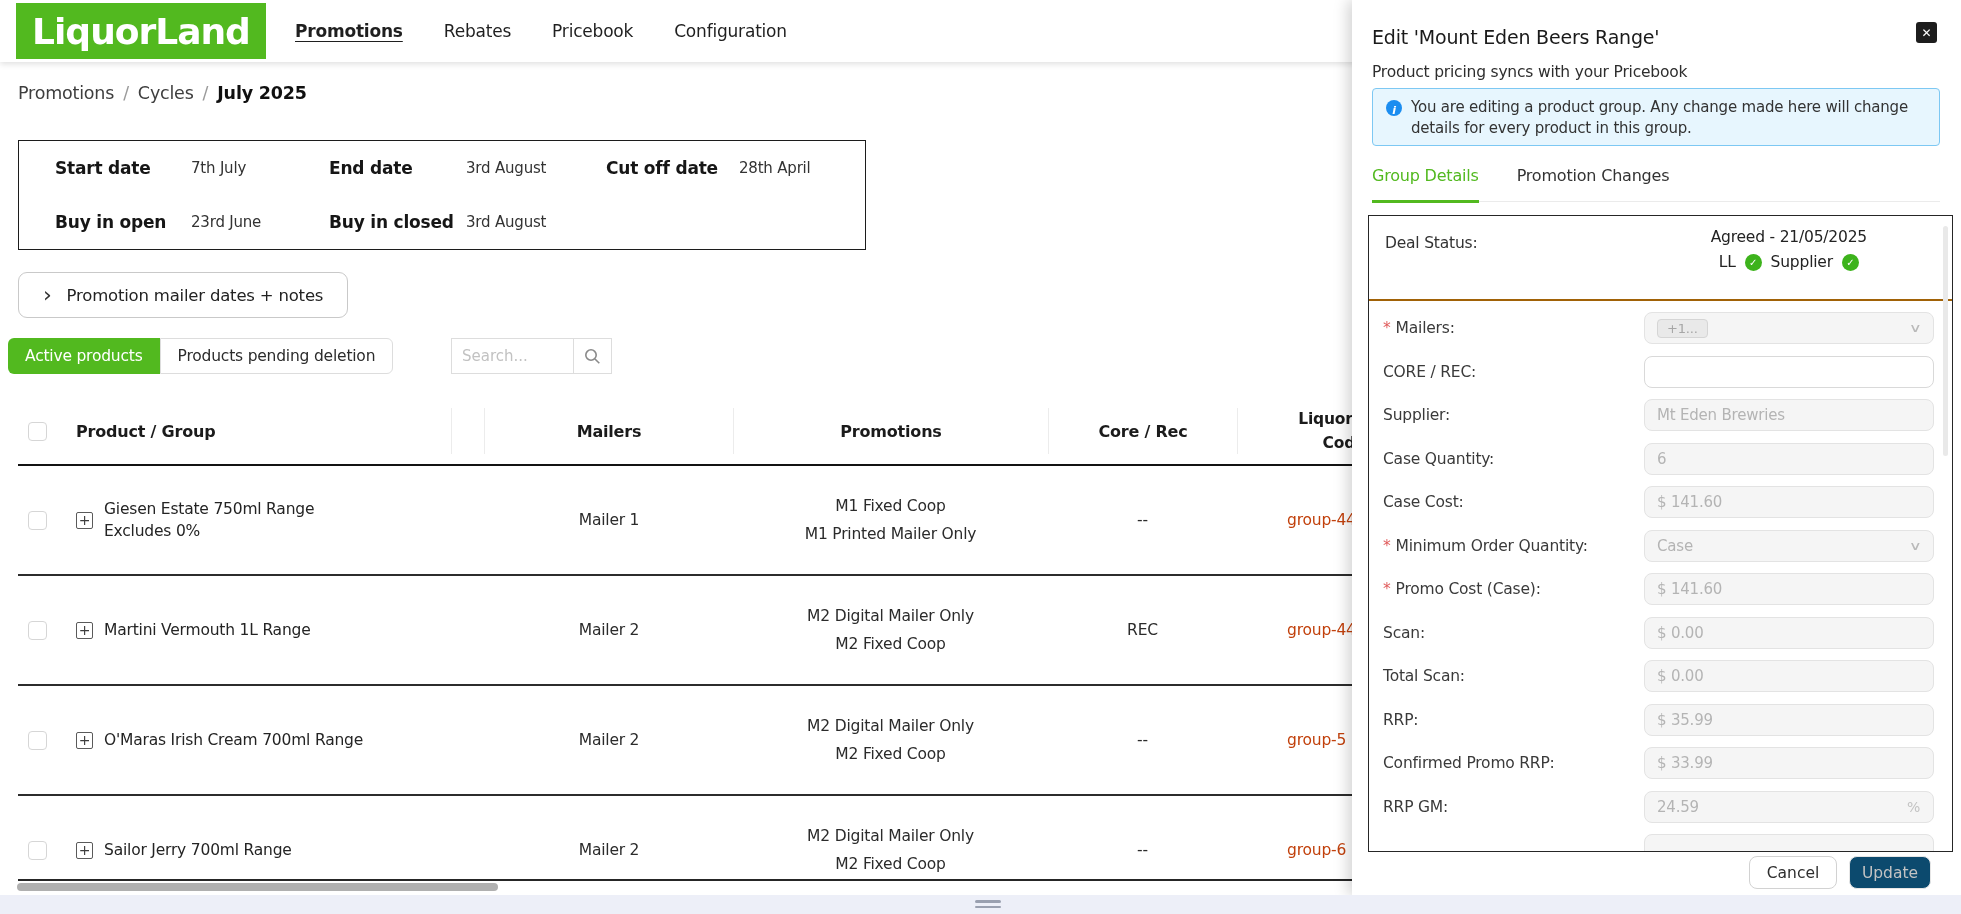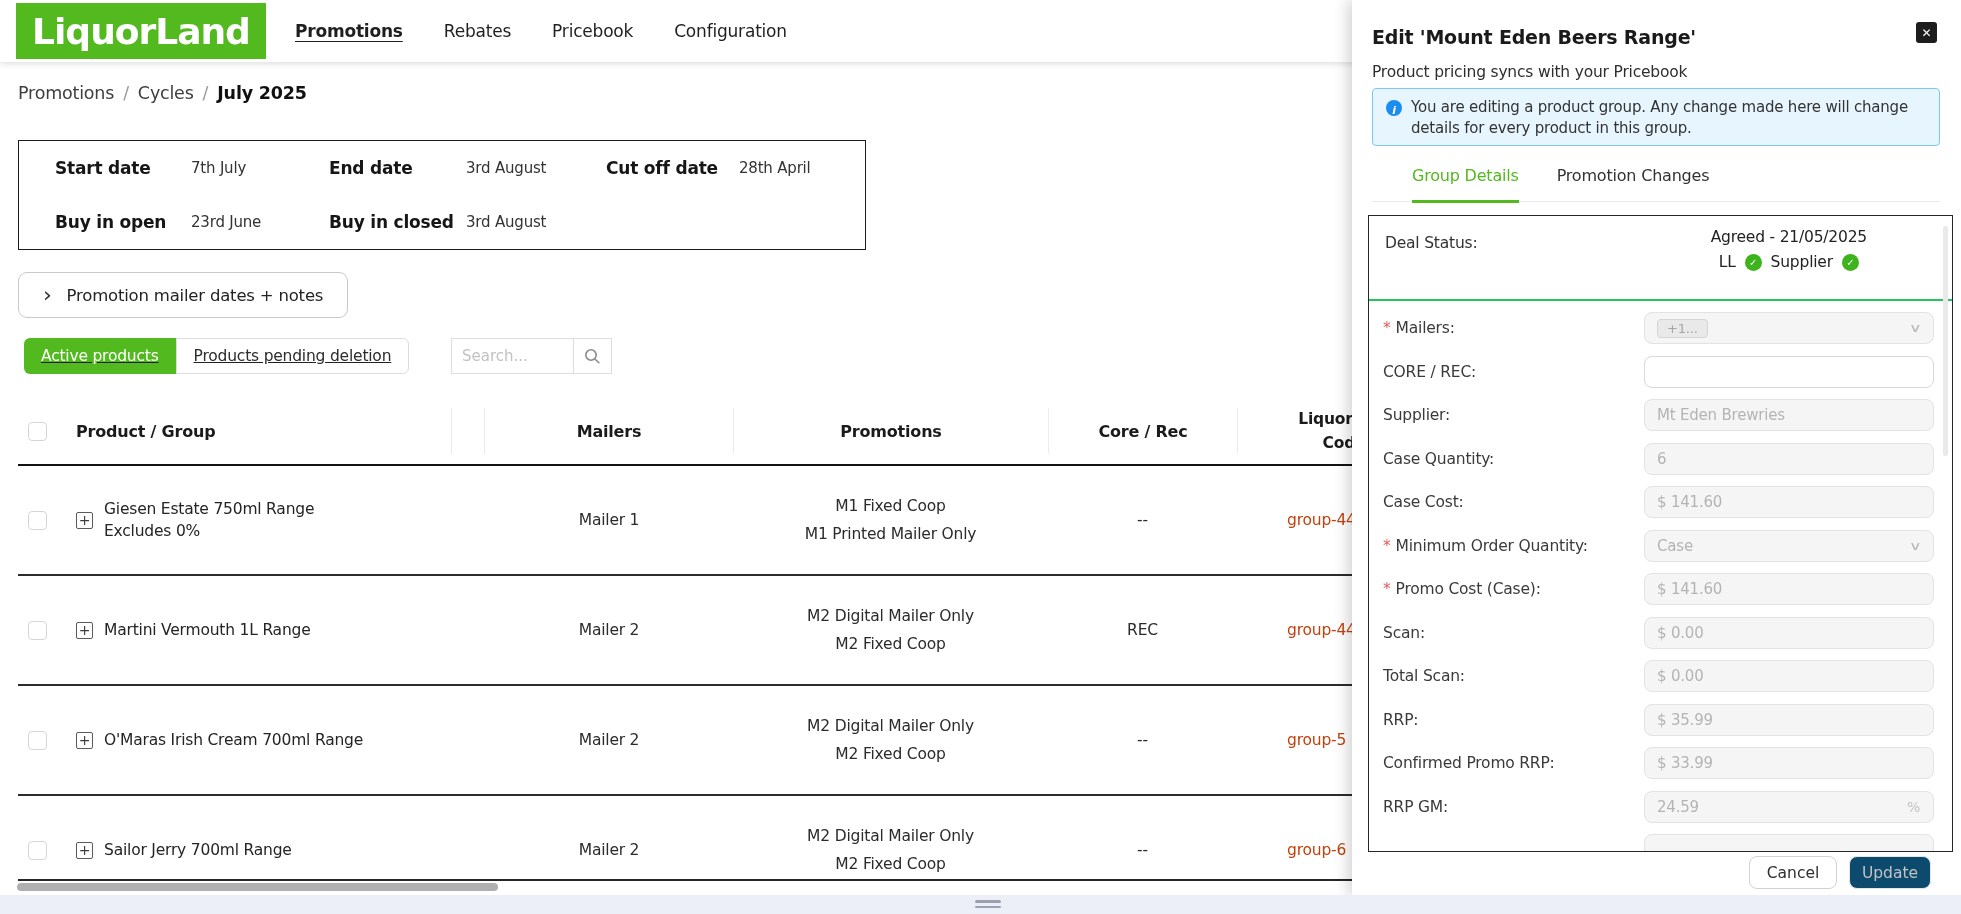--- a/index.html
+++ b/index.html
@@ -31,21 +31,21 @@
   .datebox .dl { font-weight:700; font-size:17px; color:#161616; }
   .datebox .dv { font-size:15px; color:#333; }
 
   
   .mailer-toggle { position:absolute; left:18px; top:272px; height:46px; padding:0 24px;
                    display:flex; align-items:center; gap:15px; border:1px solid #c9c9c9; border-radius:9px;
                    background:#fff; font-size:16.5px; color:#222; cursor:pointer; z-index:2; }
   .mailer-toggle .chev { font-size:22px; color:#333; line-height:1; }
 
   
-  .tabsrow { position:absolute; left:24px; top:338px; height:36px; display:flex; z-index:2;text-decoration:underline; }
+  .tabsrow { position:absolute; left:8px; top:338px; height:36px; display:flex; z-index:2; }
   .ftab { height:36px; display:flex; align-items:center; padding:0 17px; font-size:15.5px; cursor:pointer; }
   .ftab.active { background:var(--brand-green,#52b91f); color:#fff; border-radius:6px 0 0 6px; }
   .ftab.idle { background:#fff; color:#2c2c2c; border:1px solid #ddd; border-radius:0 6px 6px 0; }
   .searchbox { position:absolute; left:451px; top:338px; width:161px; height:36px; border:1px solid #ddd;
                border-radius:0; display:flex; align-items:center; overflow:hidden; background:#fff; z-index:2; }
   .searchbox input { flex:1; border:none; outline:none; padding:0 10px; font-size:15px; color:#444;
                      font-family:inherit; min-width:0; }
   .searchbox input::placeholder { color:#c2c2c2; }
   .search-btn { width:38px; height:36px; border-left:1px solid #ddd; display:grid; place-items:center; cursor:pointer; background:#fff; }
 
@@ -73,37 +73,37 @@
   .hscroll-thumb { position:absolute; left:17px; top:883px; width:481px; height:8px; border-radius:4px;
                    background:#b0b0b0; z-index:2; cursor:grab; }
   .bottom-strip { position:absolute; left:0; top:895px; width:100%; height:19px;
                   background:var(--bottom-strip,#edeff8); z-index:12; }
   .drag-handle { position:absolute; left:975px; top:5px; width:26px; height:8px; cursor:grab; }
   .drag-handle i { display:block; height:2.5px; background:#9aa0b0; border-radius:2px; margin-bottom:3px; }
 
   
   .panel { position:absolute; left:1352px; top:0; width:609px; height:895px; background:#fff;
            box-shadow:-4px 0 14px rgba(0,0,0,0.18); z-index:10; }
-  .p-title { position:absolute; left:20px; top:26px; font-size:19px; font-weight:700; color:#1a1a1a; }
+  .p-title { position:absolute; left:20px; top:26px; font-size:19px; font-weight:400; color:#1a1a1a; }
   .p-close { position:absolute; right:24px; top:22px; width:21px; height:21px; background:#1d1d1d; color:#fff;
              border-radius:3px; display:grid; place-items:center; font-size:12px; cursor:pointer; }
   .p-sub { position:absolute; left:20px; top:63px; font-size:15.5px; color:#2e2e2e; }
   .p-info { position:absolute; left:20px; top:88px; width:568px; height:58px;
             background:var(--info-bg,#e7f6fe); border:1.5px solid var(--info-border,#7dc8f3); border-radius:4px;
             display:flex; gap:9px; padding:8px 12px 0 13px; font-size:15px; line-height:21px; color:#333; }
   .info-ic { width:16px; height:16px; border-radius:50%; background:var(--info-blue,#1b8df0); color:#fff;
              font-size:11px; font-weight:700; font-style:italic; display:grid; place-items:center; flex:none; margin-top:3px; }
   .p-tabs { position:absolute; left:20px; top:166px; width:568px; height:36px; display:flex; gap:38px;
             border-bottom:1px solid #ebebeb; }
   .p-tab { font-size:16px; color:#333; cursor:pointer; padding-bottom:10px; }
-  .p-tab.active { color:var(--brand-green,#52b91f); border-bottom:3.5px solid var(--brand-green,#52b91f); margin-bottom:-2px;margin-left:40px; }
+  .p-tab.active { color:var(--brand-green,#52b91f); border-bottom:3.5px solid var(--brand-green,#52b91f); margin-bottom:-2px; }
 
   .p-box { position:absolute; left:16px; top:215px; width:585px; height:637px; border:1.5px solid #262626;
            overflow:hidden; background:#fff; }
-  .deal { position:relative; height:85px; border-bottom:2px solid #22c55e; }
+  .deal { position:relative; height:85px; border-bottom:2px solid #a16207; }
   .deal-label { position:absolute; left:16px; top:18px; font-size:15.5px; color:#333; }
   .deal-right { position:absolute; right:85px; top:12px; text-align:center; font-size:15.5px; color:#232323; }
   .deal-badges { display:flex; gap:9px; justify-content:center; align-items:center; margin-top:7px; }
   .chk { width:17px; height:17px; border-radius:50%; background:var(--check-green,#3db31c); color:#fff;
          font-size:10px; display:grid; place-items:center; }
   .fields { padding-top:11px; }
   .frow { display:flex; justify-content:space-between; align-items:center; height:32px;
           margin:0 18px 11.5px 14px; }
   .flabel { font-size:15.5px; color:#3a3a3a; display:flex; gap:5px; white-space:nowrap; }
   .req { color:var(--required-red,#e05c5c); }

